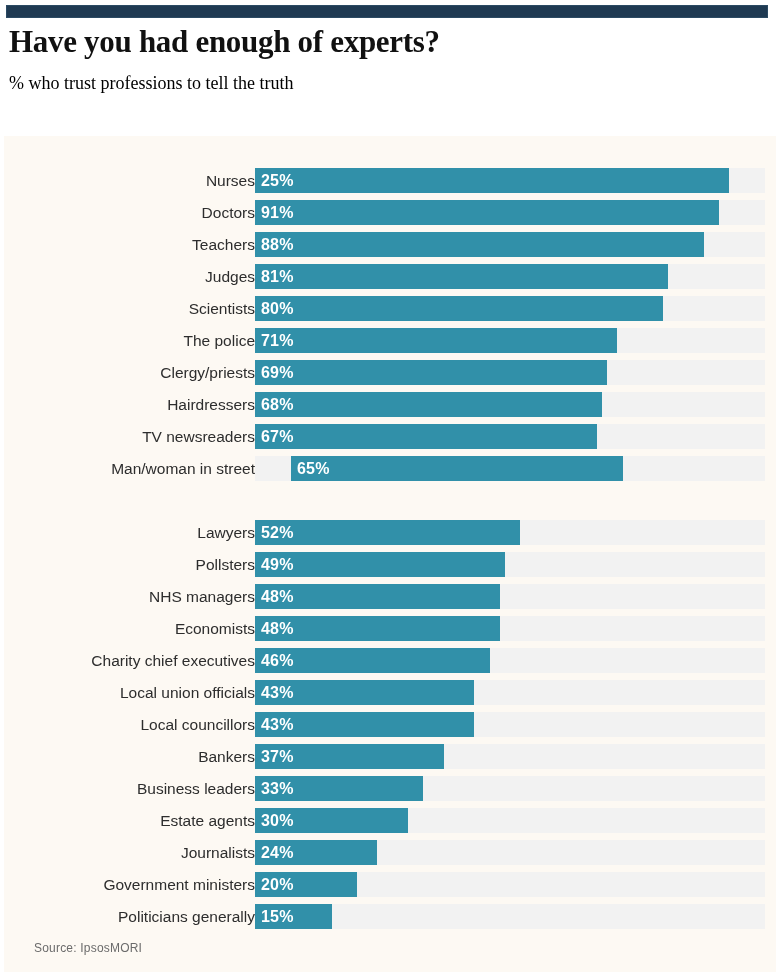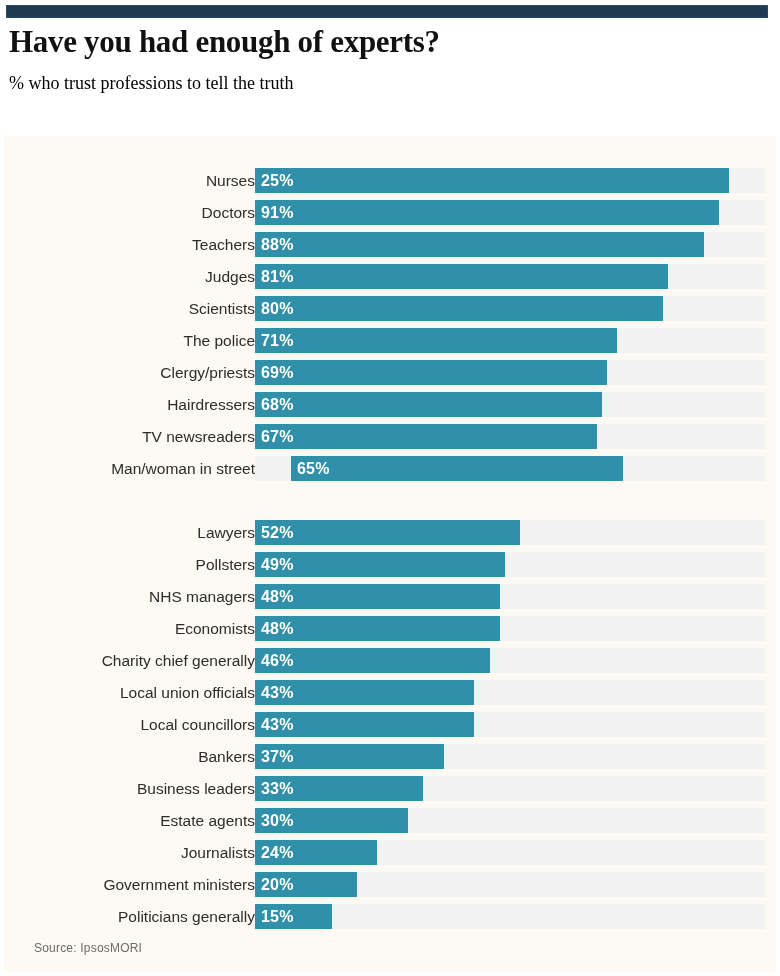--- a/index.html
+++ b/index.html
@@ -245,21 +245,21 @@
         </div>
         <div class="row" style="top: 480px;">
           <div class="row-label">Economists</div>
           <div class="track">
             <div class="bar" style="width: 244.8px;">
               <span class="bar-value">48%</span>
             </div>
           </div>
         </div>
         <div class="row" style="top: 512px;">
-          <div class="row-label">Charity chief generally</div>
+          <div class="row-label">Charity chief executives</div>
           <div class="track">
             <div class="bar" style="width: 234.6px;">
               <span class="bar-value">46%</span>
             </div>
           </div>
         </div>
         <div class="row" style="top: 544px;">
           <div class="row-label">Local union officials</div>
           <div class="track">
             <div class="bar" style="width: 219.3px;">

